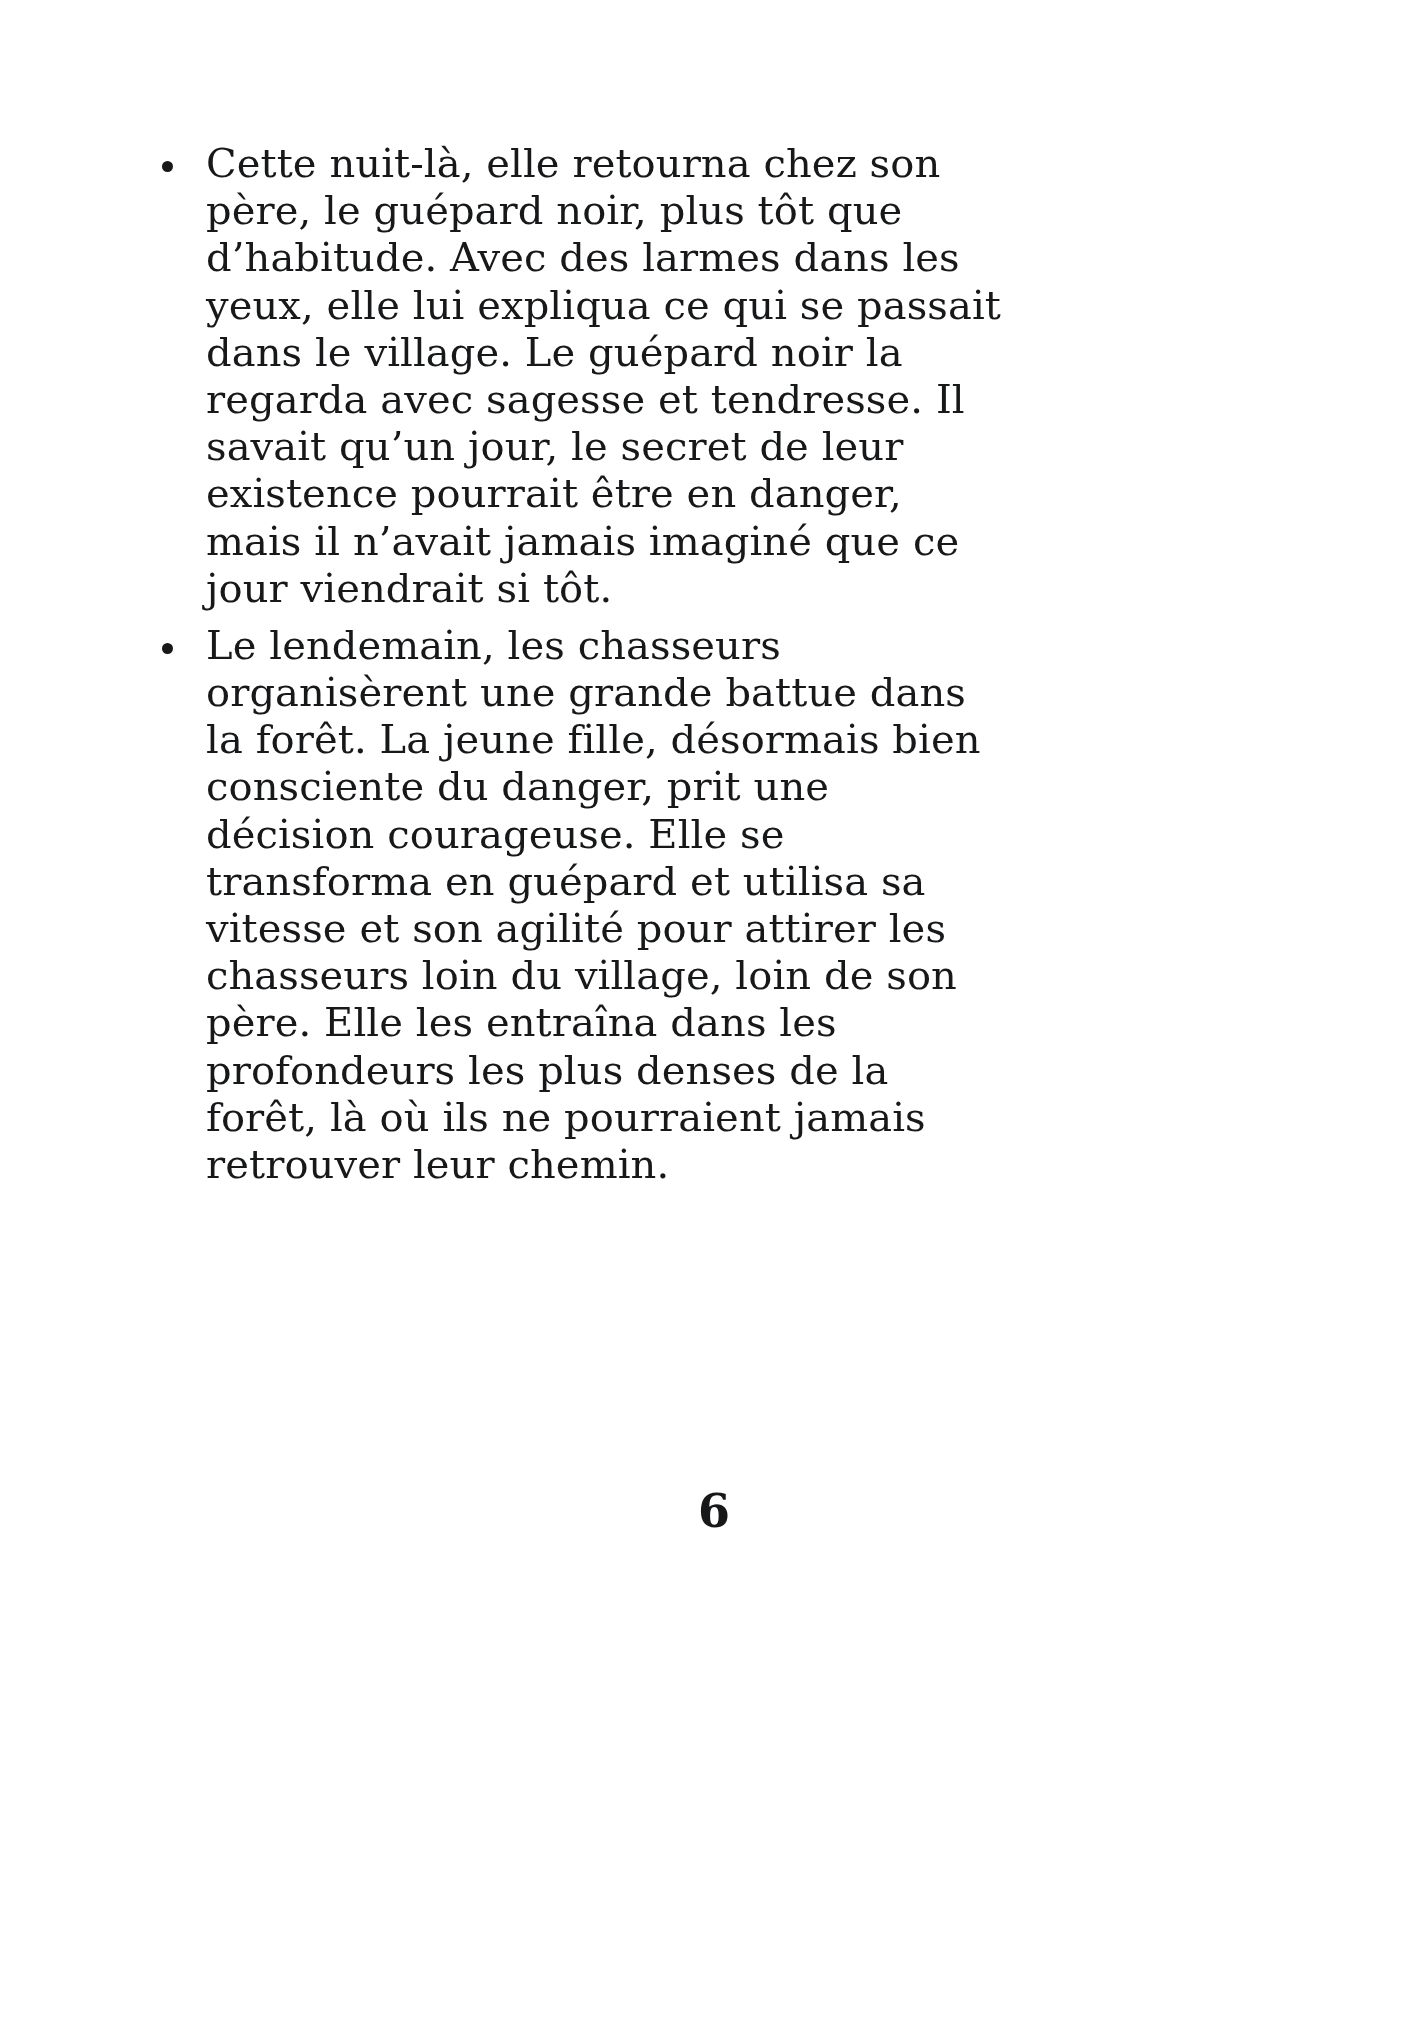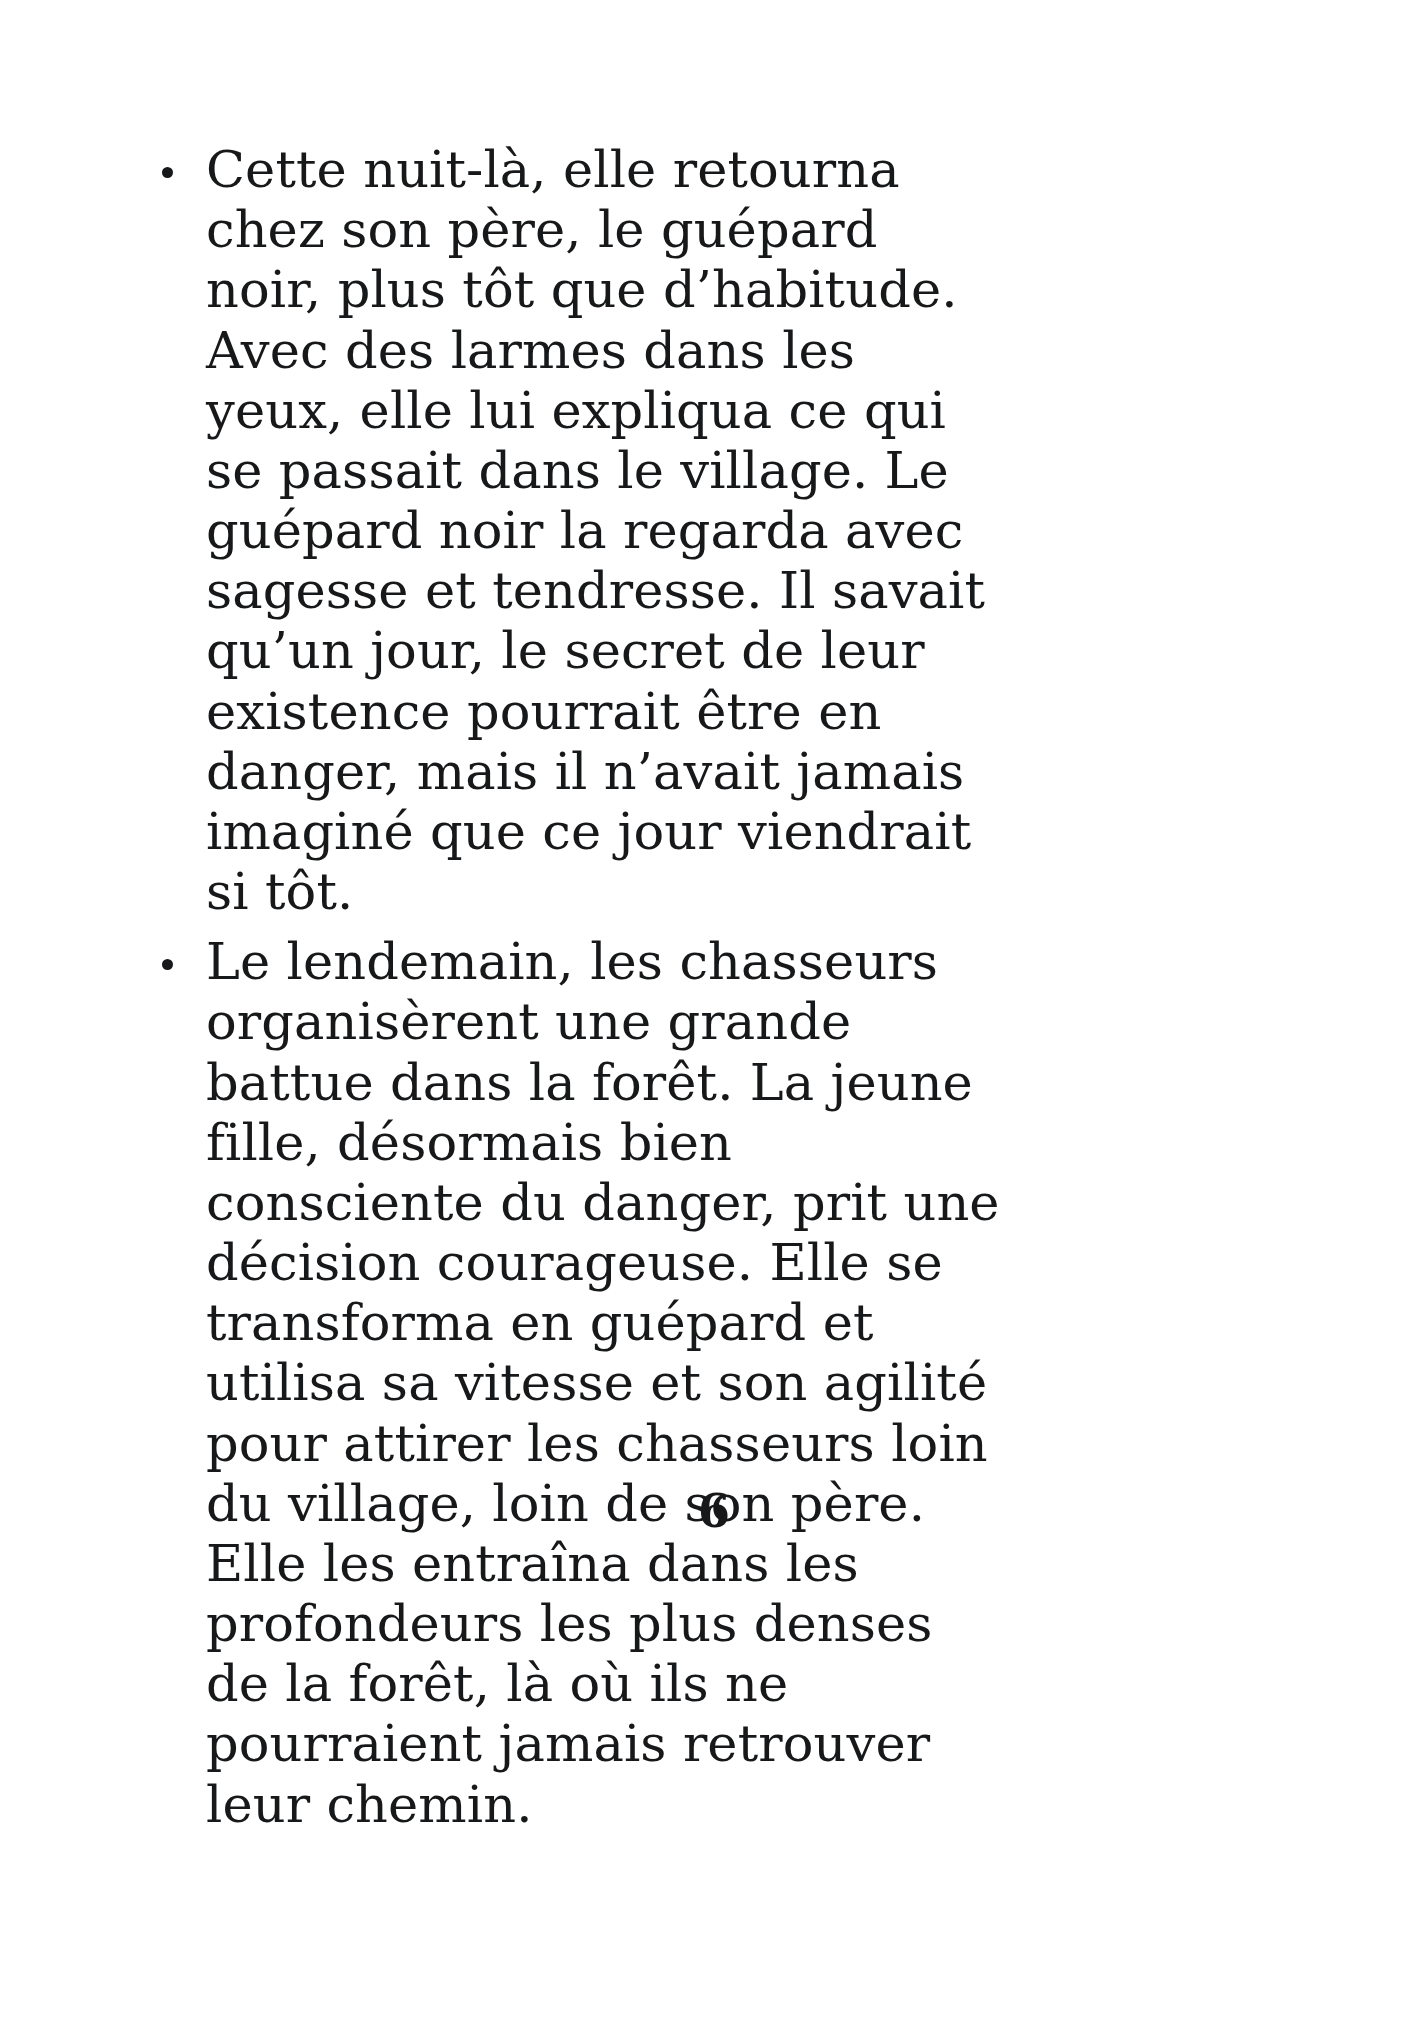--- a/index.html
+++ b/index.html
@@ -24,21 +24,21 @@
   }
   .content {
     margin: 0;
     padding: 0;
     list-style: none;
   }
   .bullet-item {
     position: relative;
     padding-left: 56px;
     margin-bottom: 10px;
-    font-size: 51px;
+    font-size: 40px;
     line-height: 1.18;
     letter-spacing: 0.1px;
     color: #16181a;
     max-width: 800px;
   }
   .bullet-item .dot {
     position: absolute;
     left: 12px;
     top: 0.52em;
     width: 11px;

